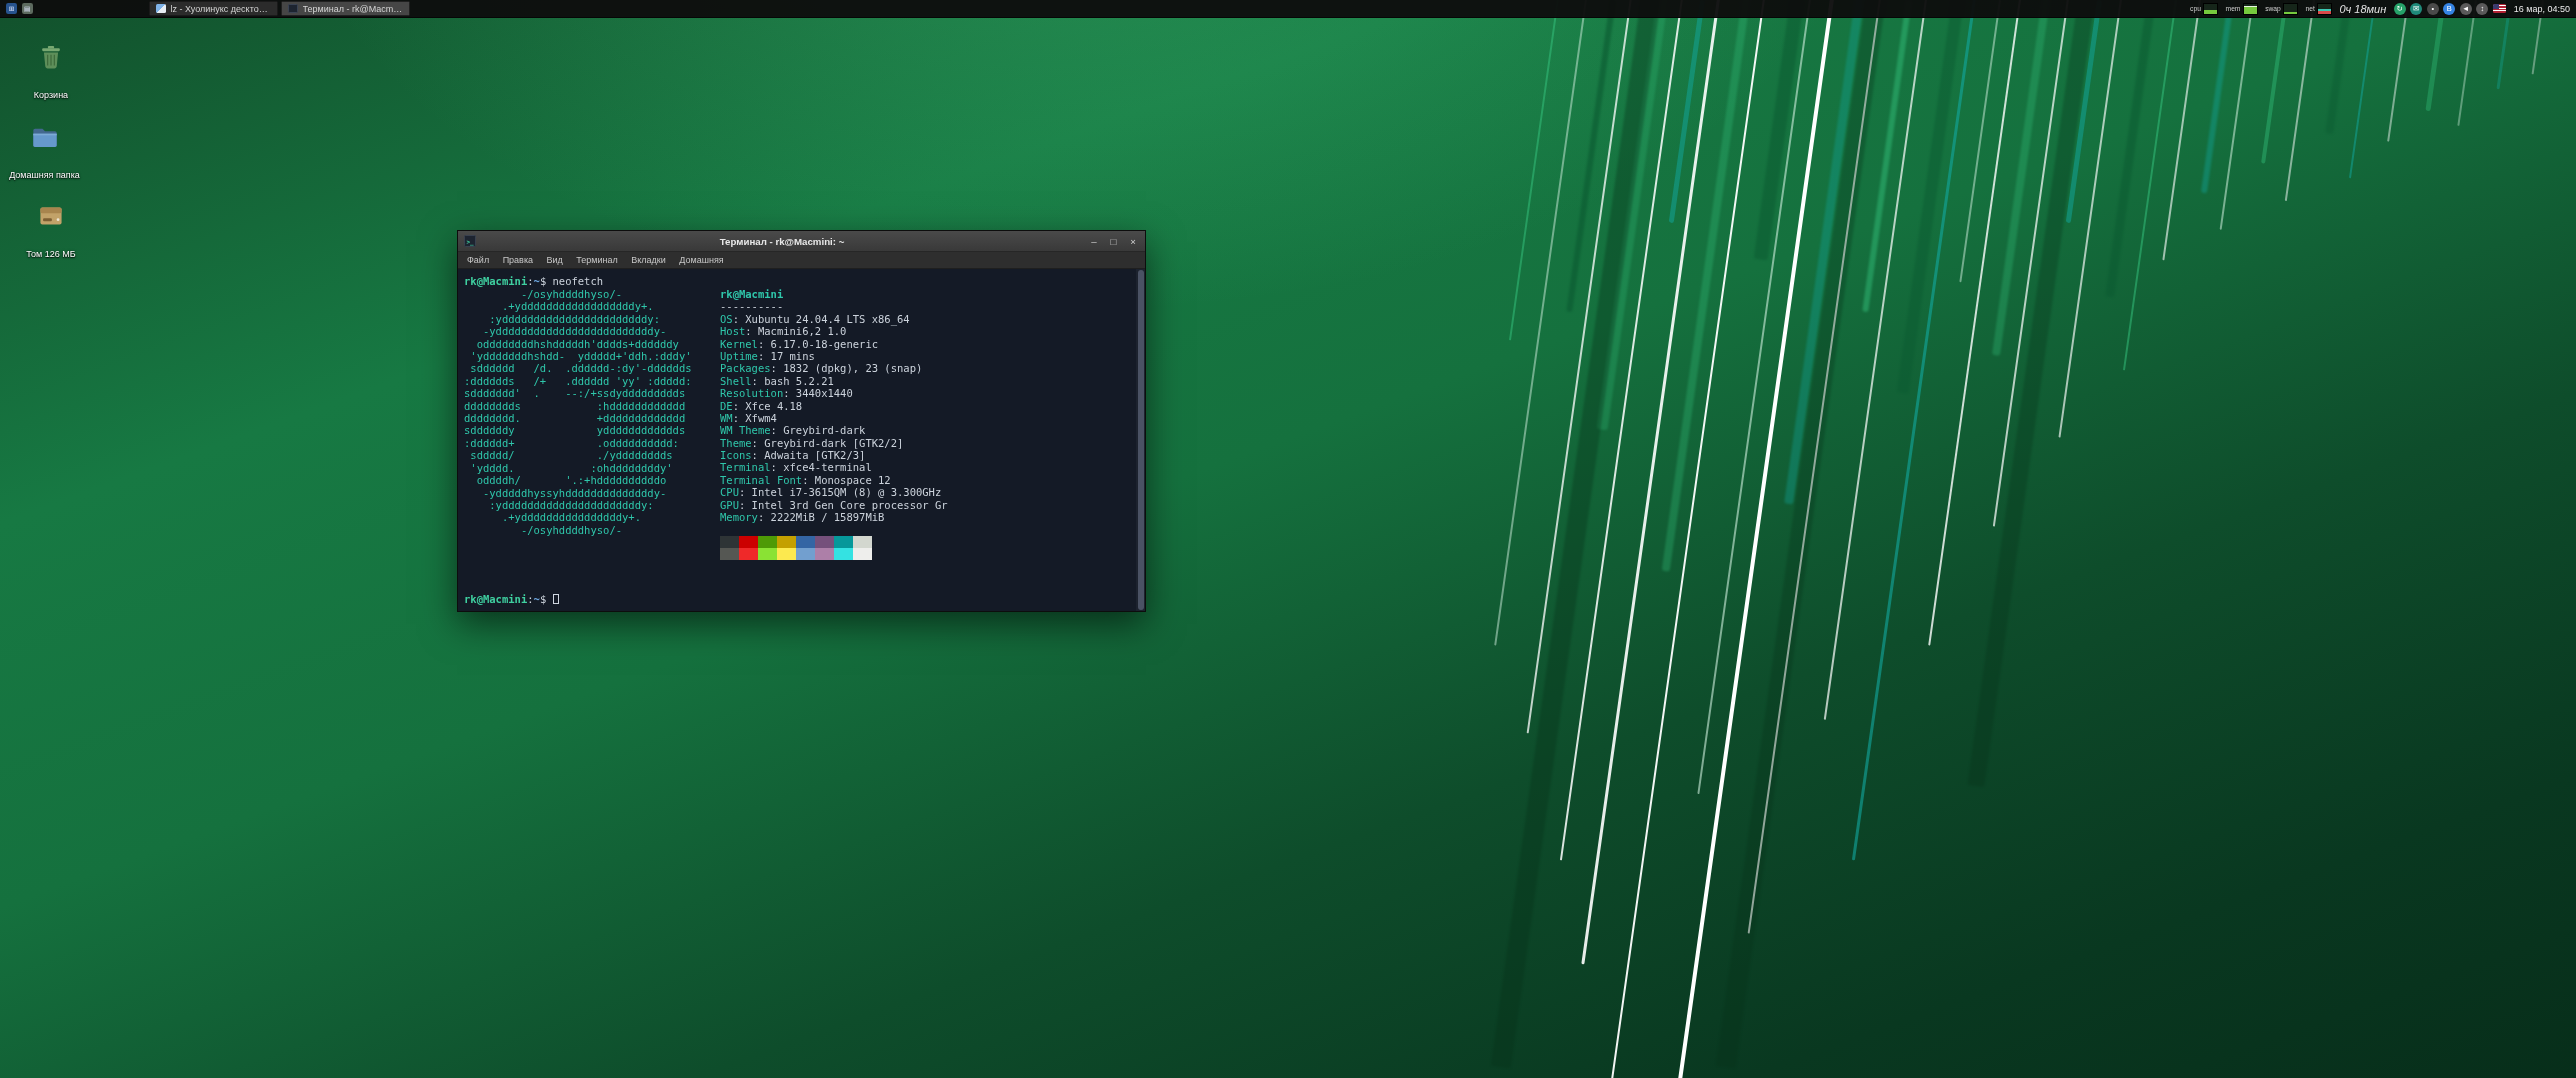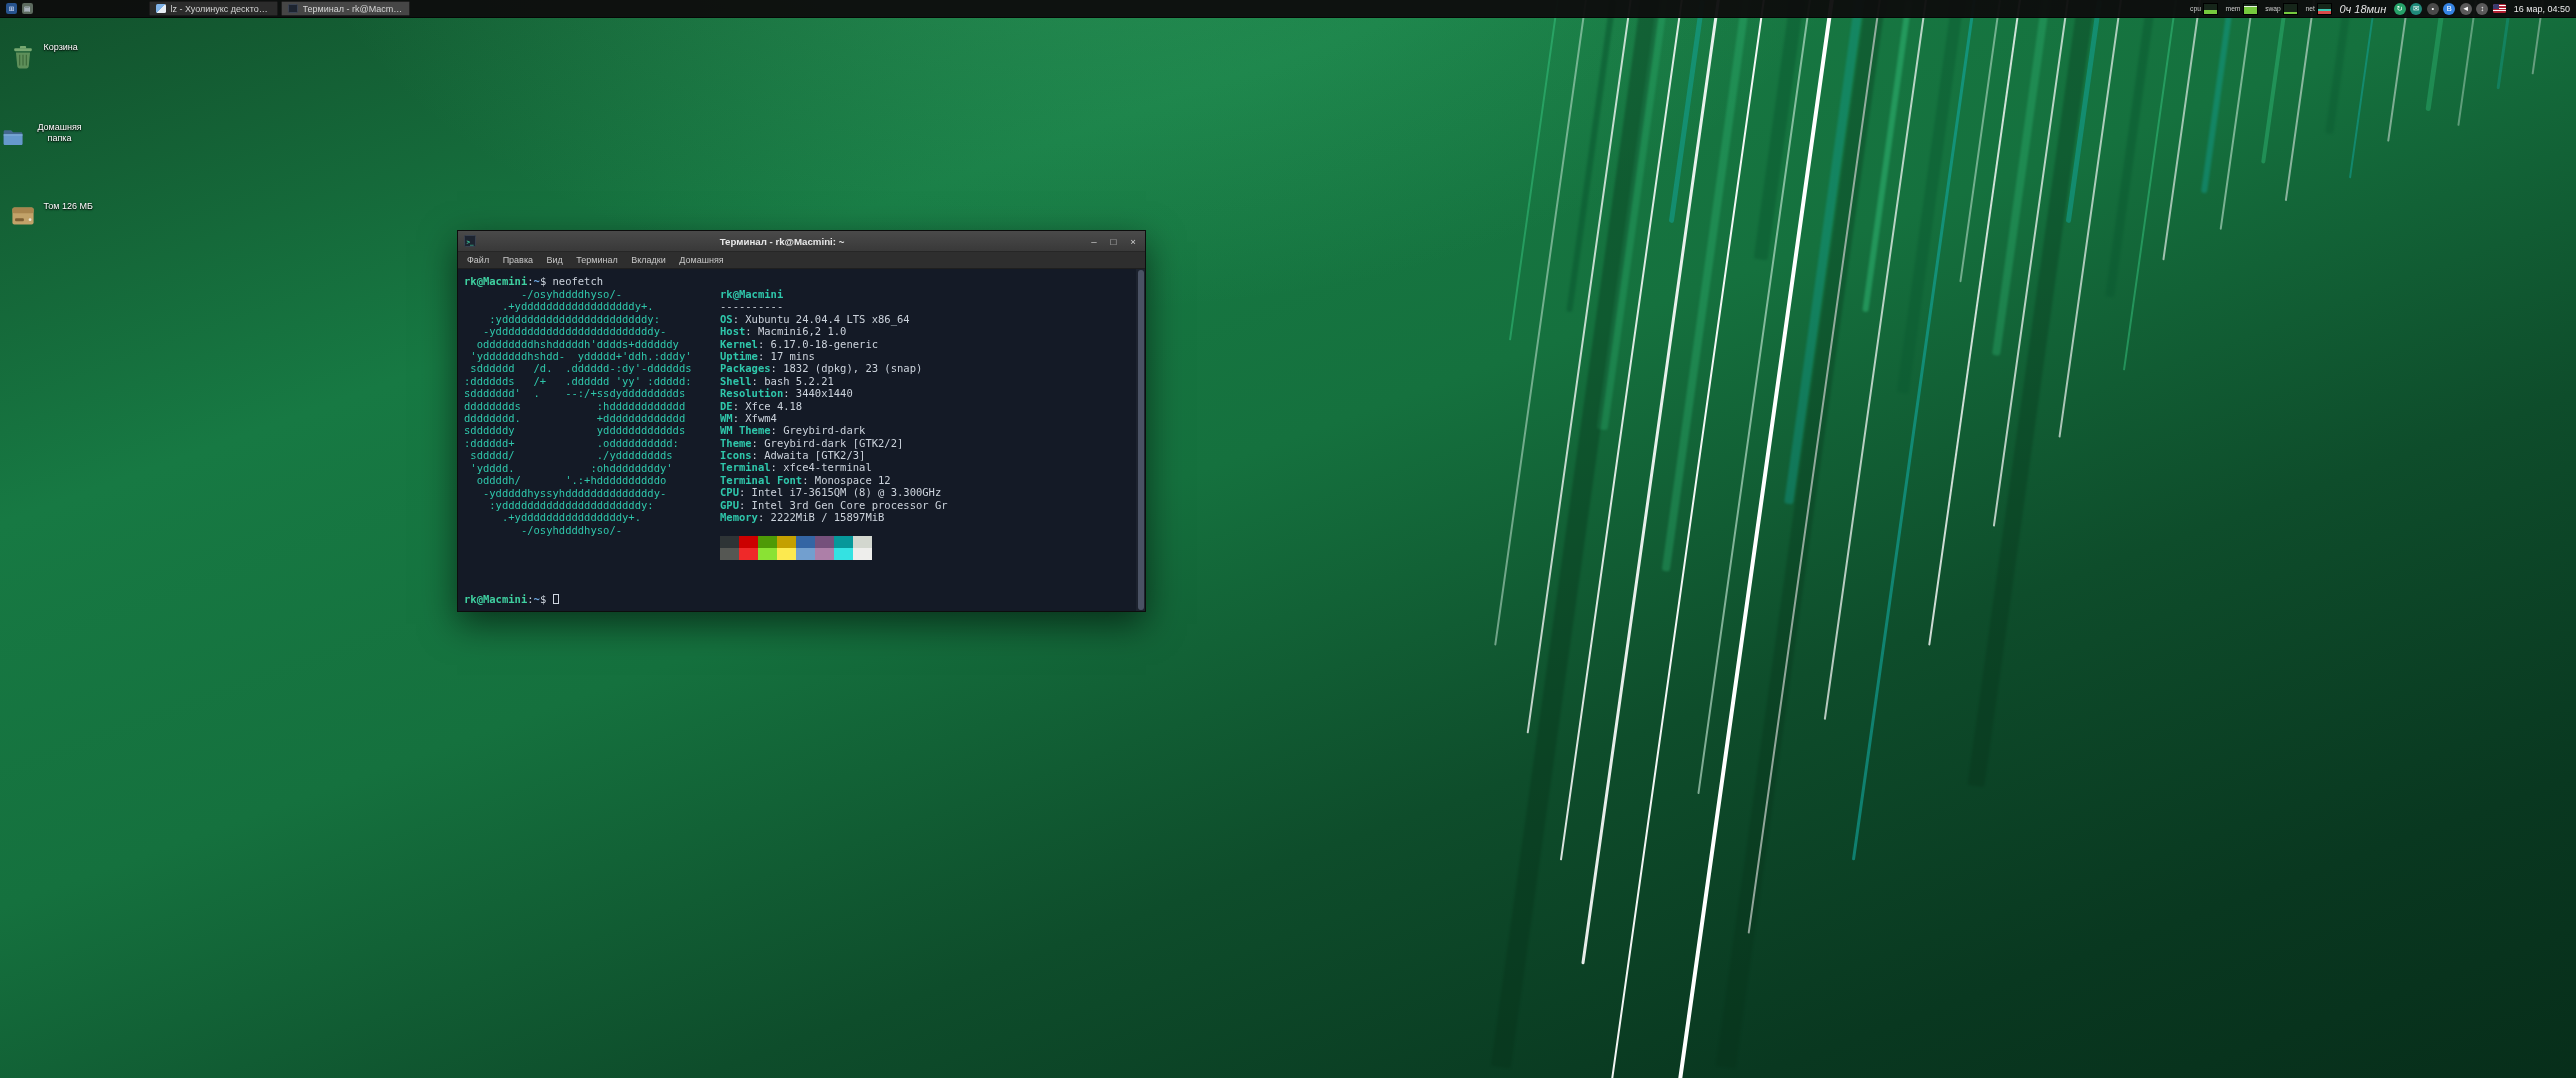--- a/index.html
+++ b/index.html
@@ -55,21 +55,21 @@
   .tray-flag {
     width:13.5px; height:9px; border-radius:1.5px; position:relative; overflow:hidden;
     background:repeating-linear-gradient(180deg,#b22234 0 1.3px,#ffffff 1.3px 2.5px);
   }
   .tray-flag::after { content:""; position:absolute; left:0; top:0; width:6.7px; height:4.5px; background:#3c3b6e; }
   .clock { font-size:9px; color:#ececec; }
 
   
   .dicon {
     position:absolute; width:87px; z-index:10;
-    display:flex; flex-direction:row; align-items:flex-start; gap:6px;
+    display:flex; flex-direction:column; align-items:center; gap:18px;
     color:#fff; font-size:9px; text-align:center;
     text-shadow:0 0.7px 1.5px rgba(0,0,0,.95), 0 0 2.2px rgba(0,0,0,.6);
   }
   .dicon .dlabel { line-height:10.5px; max-width:72px; }
 
   
   #terminal-window {
     position:absolute; left:457px; top:230px; width:689px; height:382px; z-index:30;
     background:#141a26; border:0.7px solid #0d0d0d; box-shadow:0 12px 34px rgba(0,0,0,.55);
     display:flex; flex-direction:column;
@@ -101,21 +101,21 @@
   .puser { color:#3fd0a0; font-weight:bold; }
   .ppath { color:#6ea7e0; font-weight:bold; }
   .pplain { color:#ccd3dc; }
   .pcmd { color:#ccd3dc; margin-left:6.3px; }
   .cursor { display:inline-block; width:6px; height:10.5px; border:0.7px solid #cfd6df; margin-left:6.7px; vertical-align:-1.5px; }
 
   #art { position:absolute; top:19.5px; left:6px; margin:0; color:#2fc7ab; font:inherit; }
   #info { position:absolute; top:19.5px; left:262px; }
   .iline { height:12.4px; white-space:pre; }
   .ititle { color:#2fc7ab; font-weight:bold; }
-  .ilabel { color:#2fc7ab; font-weight:bold; }
+  .ilabel { color:#2fc7ab; font-weight:normal; }
   .ival { color:#ccd3dc; }
 
   #palette { position:absolute; left:262px; top:267px; }
   .prow { display:flex; height:12px; }
   .pblock { width:19px; height:12px; display:inline-block; }
 
   .scrollbar { position:absolute; top:0; right:0; bottom:0; width:9px; background:#1c222e; }
   .sb-thumb { position:absolute; top:1.5px; bottom:1.5px; left:1.5px; right:1.5px; background:#4a5264; border-radius:3.7px; }
 </style>
 </head>

